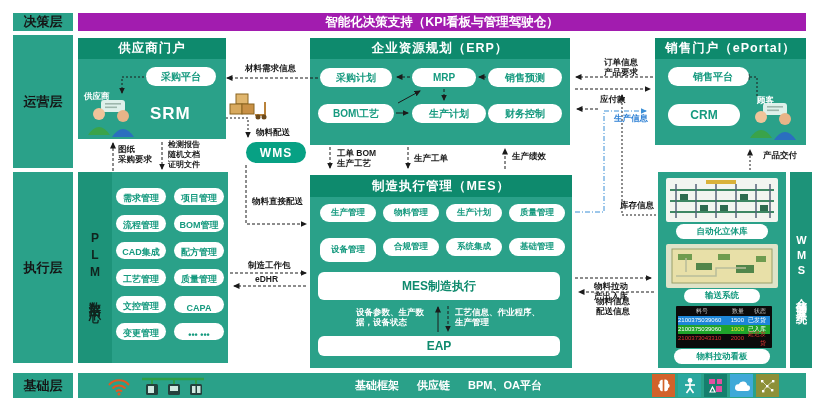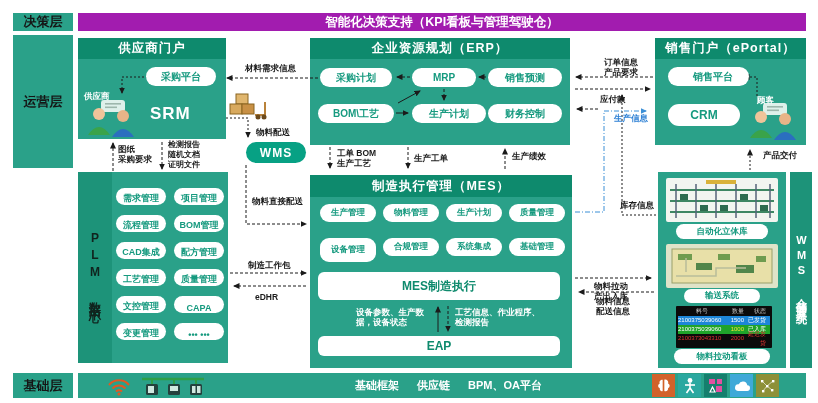--- a/index.html
+++ b/index.html
@@ -49,20 +49,23 @@
 <body>
 
 <div id="canvas">
 
   <div class="layer" style="left:13px;top:13px;width:60px;height:18px;">
       <span>决策层</span>
     </div>
   <div class="layer" style="left:13px;top:35px;width:60px;height:133px;">
       <span>运营层</span>
     </div>
+  <div class="layer" style="left:13px;top:172px;width:60px;height:191px;">
+      <span>执行层</span>
+    </div>
   <div class="layer" style="left:13px;top:373px;width:60px;height:25px;">
       <span>基础层</span>
     </div>
 
   <div class="bar" style="left:78px;top:13px;width:728px;height:18px;">
       <span>智能化决策支持（KPI看板与管理驾驶仓）</span>
     </div>
 
   <div class="hdr" style="left:78px;top:38px;width:148px;height:21px;">
       <span>供应商门户</span>
@@ -215,21 +218,21 @@
   <div class="pill sm" style="left:446px;top:238px;width:56px;height:18px;">
       <span>系统集成</span>
     </div>
   <div class="pill sm" style="left:509px;top:238px;width:56px;height:18px;">
       <span>基础管理</span>
     </div>
   <div class="whitebar" style="left:318px;top:272px;width:242px;height:28px;">
       <span>MES制造执行</span>
     </div>
   <div class="lbl wrap" style="left:356px;top:307px;width:76px;color:#fff;"><span>设备参数、生产数据，设备状态</span></div>
-  <div class="lbl wrap" style="left:455px;top:307px;width:88px;color:#fff;"><span>工艺信息、作业程序、检测报告</span></div>
+  <div class="lbl wrap" style="left:455px;top:307px;width:88px;color:#fff;"><span>工艺信息、作业程序、生产管理</span></div>
   <div class="whitebar" style="left:318px;top:336px;width:242px;height:20px;">
       <span>EAP</span>
     </div>
 
   <div class="bd" style="left:658px;top:172px;width:128px;height:196px;"></div>
   <div class="imgbox" style="left:666px;top:178px;width:112px;height:44px;">
     <svg width="112" height="44" viewBox="0 0 112 44">
       <rect width="112" height="44" fill="#f2f5f0"></rect>
       <rect x="40" y="2" width="30" height="4" fill="#d9b23a"></rect>
       <g stroke="#3e8763" stroke-width="2">
@@ -441,21 +444,21 @@
     <span style="display:block;">图纸</span>
     <span style="display:block;">采购要求</span>
   </div>
   <div class="lbl" style="left:168px;top:140px;font-size:8px;">
     <span style="display:block;">检测报告</span>
     <span style="display:block;">随机文档</span>
     <span style="display:block;">证明文件</span>
   </div>
   <div class="lbl" style="left:252px;top:196px;"><span>物料直接配送</span></div>
   <div class="lbl" style="left:248px;top:260px;"><span>制造工作包</span></div>
-  <div class="lbl" style="left:255px;top:292px;"><span>eDHR</span></div>
+  <div class="lbl" style="left:255px;top:274px;"><span>eDHR</span></div>
   <div class="lbl" style="left:337px;top:148px;">
     <span style="display:block;">工单 BOM</span>
     <span style="display:block;">生产工艺</span>
   </div>
   <div class="lbl" style="left:414px;top:153px;"><span>生产工单</span></div>
   <div class="lbl" style="left:512px;top:151px;"><span>生产绩效</span></div>
   <div class="lbl" style="left:592px;top:57px;width:58px;text-align:center;">
     <span style="display:block;">订单信息</span>
     <span style="display:block;">产品要求</span>
   </div>

